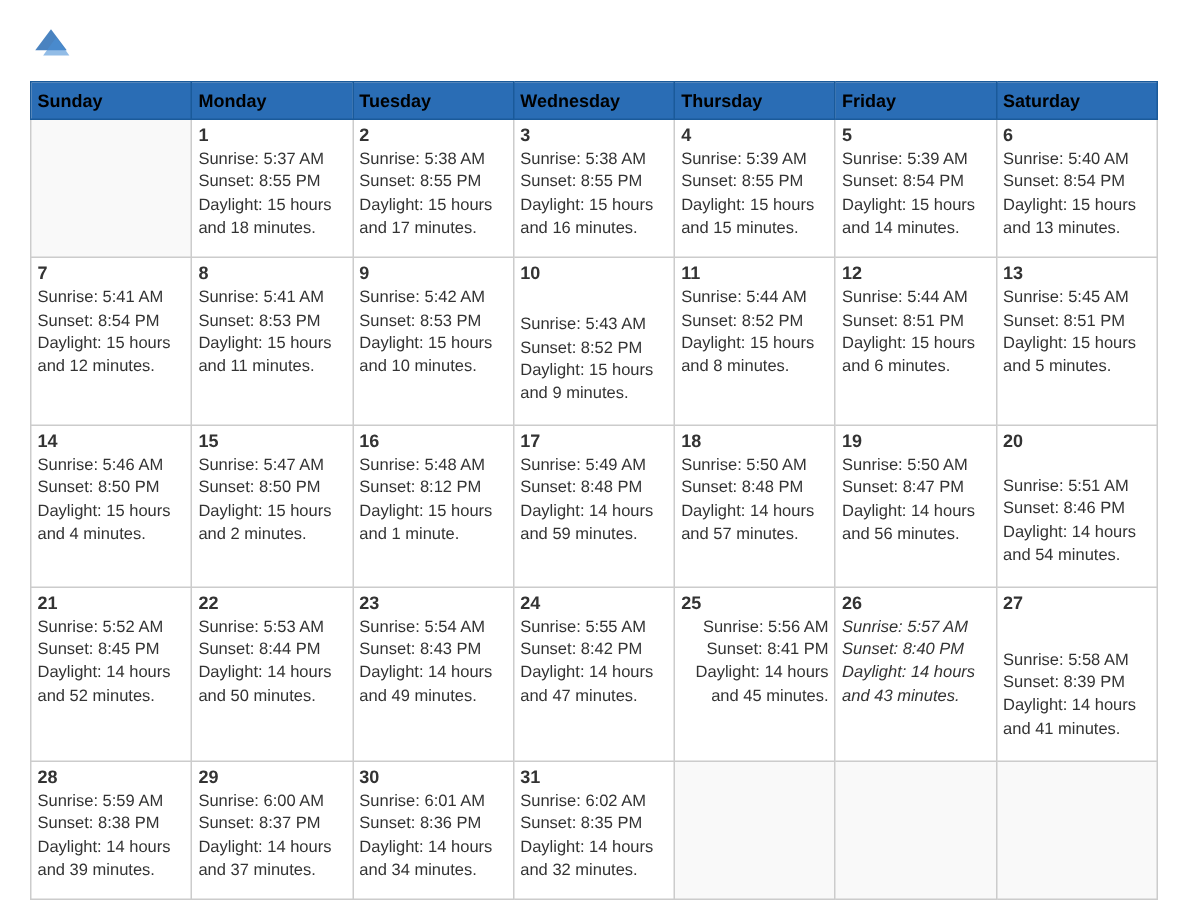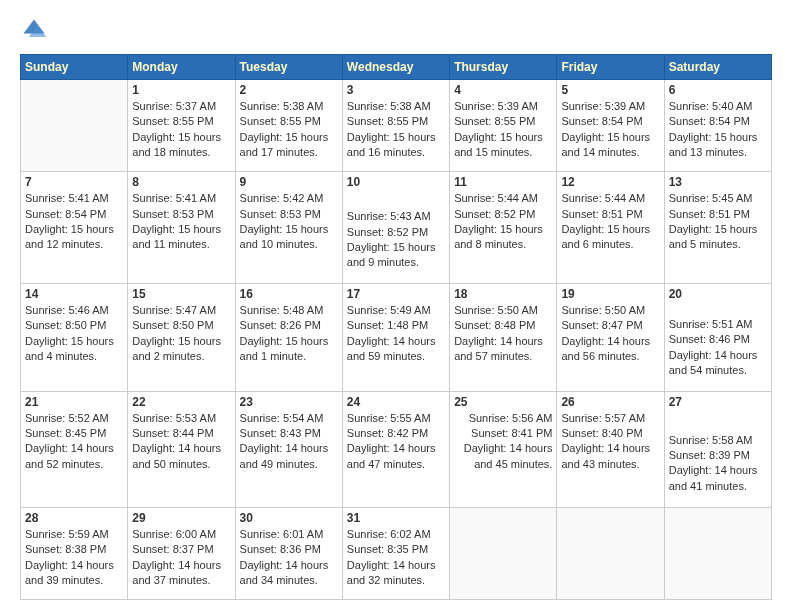--- a/index.html
+++ b/index.html
@@ -56,21 +56,21 @@
     }
     .calendar {
       flex: 1;
       border: 1px solid #ccc;
       border-collapse: collapse;
       width: 100%;
       table-layout: fixed;
     }
     .calendar th {
       background-color: #2a6db5;
-      color: #fef9c3;
+      color: #000000;
       font-size: 12px;
       font-weight: bold;
       padding: 5px 4px;
       text-align: left;
       border: 1px solid #1a5a9a;
     }
     .calendar td {
       vertical-align: top;
       border: 1px solid #ccc;
       padding: 3px 4px;
@@ -236,28 +236,28 @@
           <td>
             <span class="day-number">15</span>
             <div class="day-info" style="white-space: pre-line;">Sunrise: 5:47 AM
 Sunset: 8:50 PM
 Daylight: 15 hours
 and 2 minutes.</div>
           </td>
           <td>
             <span class="day-number">16</span>
             <div class="day-info" style="white-space: pre-line;">Sunrise: 5:48 AM
-Sunset: 8:26 PM
+Sunset: 8:12 PM
 Daylight: 15 hours
 and 1 minute.</div>
           </td>
           <td>
             <span class="day-number">17</span>
             <div class="day-info" style="white-space: pre-line;">Sunrise: 5:49 AM
-Sunset: 1:48 PM
+Sunset: 8:48 PM
 Daylight: 14 hours
 and 59 minutes.</div>
           </td>
           <td>
             <span class="day-number">18</span>
             <div class="day-info" style="white-space: pre-line;">Sunrise: 5:50 AM
 Sunset: 8:48 PM
 Daylight: 14 hours
 and 57 minutes.</div>
           </td>
@@ -307,21 +307,21 @@
           </td>
           <td>
             <span class="day-number">25</span>
             <div class="day-info" style="white-space: pre-line; text-align: right;">Sunrise: 5:56 AM
 Sunset: 8:41 PM
 Daylight: 14 hours
 and 45 minutes.</div>
           </td>
           <td>
             <span class="day-number">26</span>
-            <div class="day-info" style="white-space: pre-line;">Sunrise: 5:57 AM
+            <div class="day-info" style="white-space: pre-line; font-style: italic;">Sunrise: 5:57 AM
 Sunset: 8:40 PM
 Daylight: 14 hours
 and 43 minutes.</div>
           </td>
           <td>
             <span class="day-number">27</span>
             <div class="day-info" style="white-space: pre-line; margin-top: 24px;">Sunrise: 5:58 AM
 Sunset: 8:39 PM
 Daylight: 14 hours
 and 41 minutes.</div>

